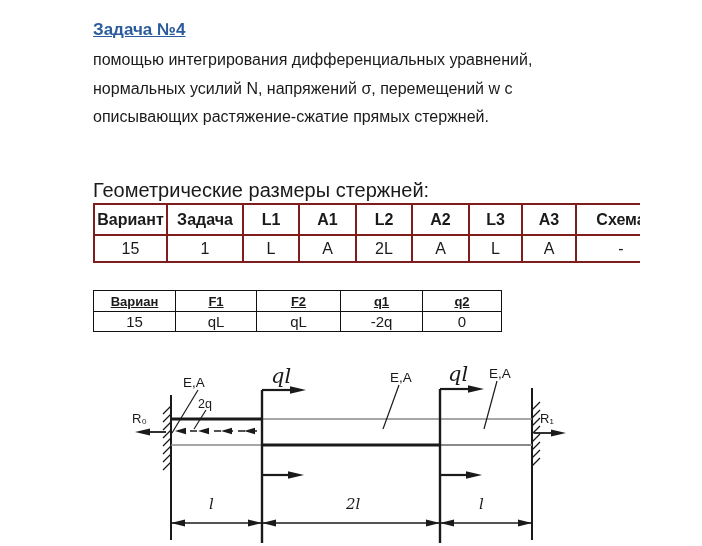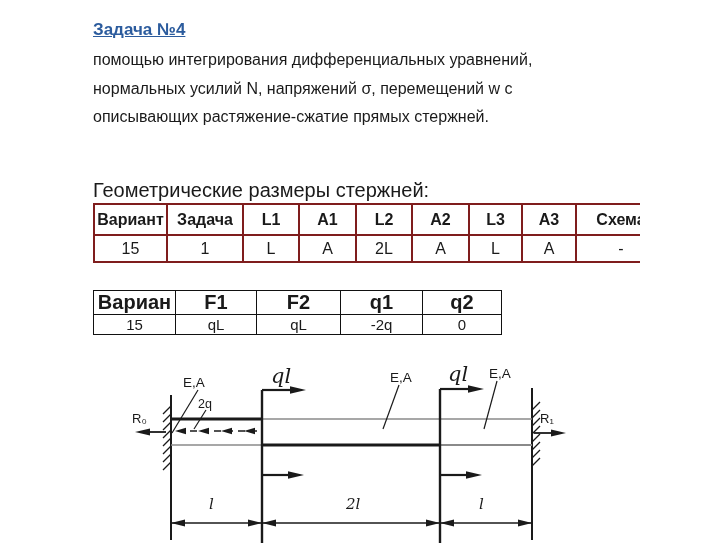--- a/index.html
+++ b/index.html
@@ -17,21 +17,21 @@
   .intro .line { white-space:nowrap; line-height:28.5px; }
   .intro .indent { text-indent:40px; }
   .section-label { position:absolute; left:93px; top:179px; font-size:20px; }
   table { border-collapse:collapse; table-layout:fixed; text-align:center; background:#fff; }
   .geo-table { position:absolute; left:93px; top:203px; width:574px; }
   .geo-table th, .geo-table td { border:2px solid #7f1d1d; padding:0; overflow:hidden; }
   .geo-table th { height:29px; font-size:16px; font-weight:bold; }
   .geo-table td { height:25px; font-size:16px; font-weight:normal; }
   .load-table { position:absolute; left:93px; top:290px; width:409px; }
   .load-table th, .load-table td { border:1.5px solid #111; padding:0; overflow:hidden; }
-  .load-table th { height:20px; font-size:20px; font-weight:bold; }
+  .load-table th { height:20px; font-size:13px; font-weight:bold;text-decoration:underline; }
   .load-table td { height:19px; font-size:15px; font-weight:normal; }
   .diagram { position:absolute; left:0; top:340px; }
   .diagram text { font-family:"Liberation Sans", sans-serif; fill:#1a1a1a; }
   .diagram .hand { font-family:"DejaVu Serif", serif; font-style:italic; }
   .stroke-dark { stroke:#1a1a1a; fill:none; }
   .stroke-rod  { stroke:var(--color-rod,#8a8a8a); fill:none; }
   .fill-dark { fill:#1a1a1a; stroke:none; }
 </style>
 </head>
 <body>

